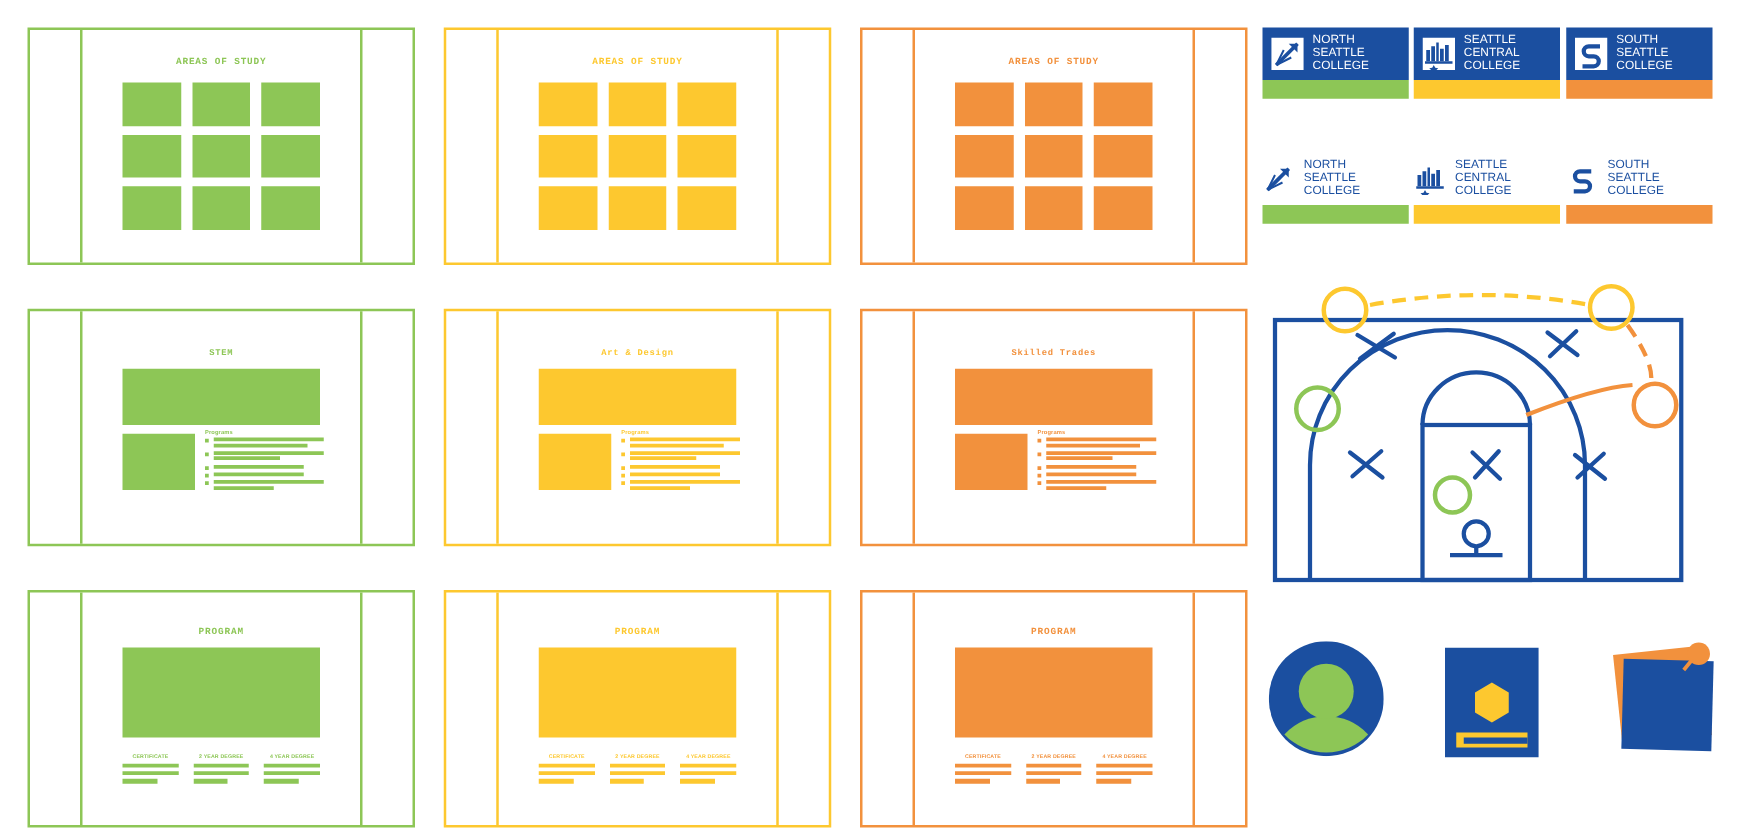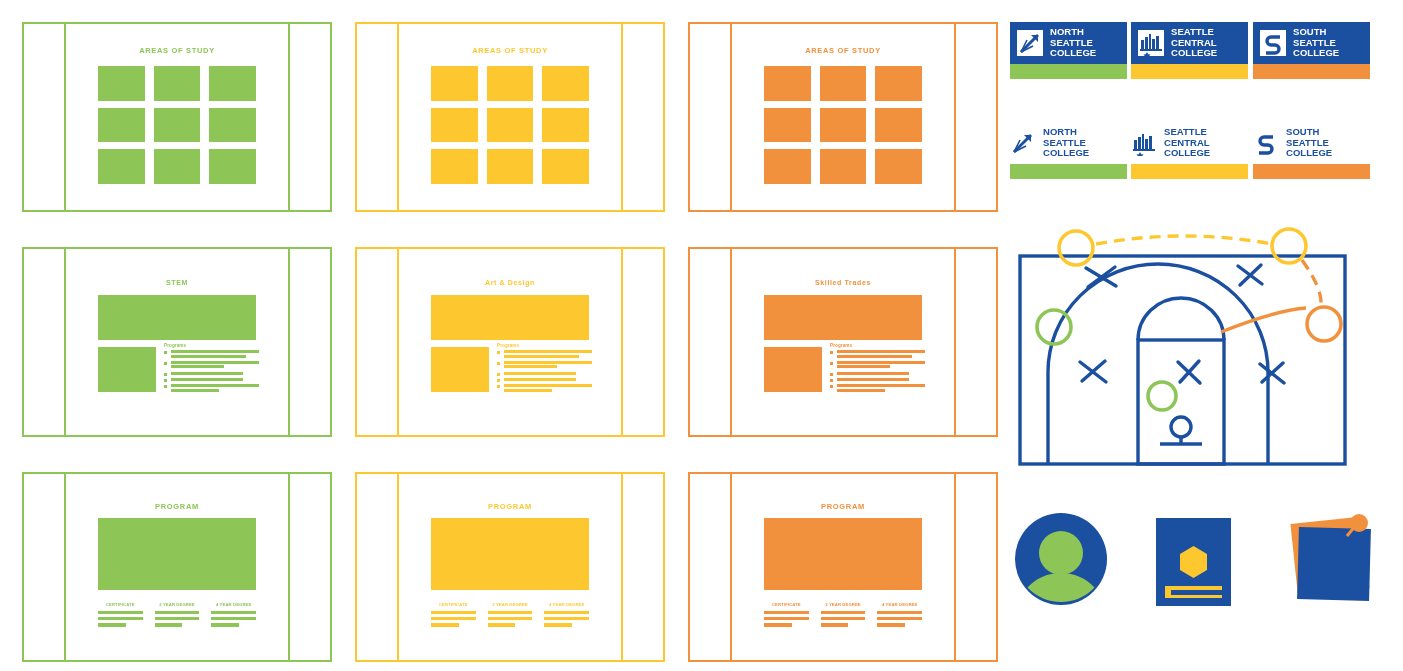--- a/index.html
+++ b/index.html
@@ -10,21 +10,21 @@
 
   
   .wf{position:absolute;box-sizing:border-box;border:2px solid var(--c);}
   .wf .guide{position:absolute;top:0;bottom:0;width:2px;background:var(--c);}
   .wf .guide.l{left:40px;}
   .wf .guide.r{right:40px;}
   .wf .inner{position:absolute;left:42px;right:42px;top:0;bottom:0;}
 
   .wf-title{position:absolute;left:0;right:0;text-align:center;
             color:var(--c);font-weight:bold;letter-spacing:.09em;
-            font-size:7.5px;}
+            font-size:7.5px;font-family:Liberation Mono, monospace;}
 
   .blk{position:absolute;background:var(--c);}
 
   
   .g9{position:absolute;display:grid;grid-template-columns:repeat(3,1fr);
       grid-template-rows:repeat(3,1fr);gap:7px 9px;}
   .g9 > i{background:var(--c);display:block;}
 
   
   .plabel{position:absolute;color:var(--c);font-weight:bold;font-size:4.6px;
@@ -41,21 +41,21 @@
            letter-spacing:.03em;margin-bottom:4px;white-space:nowrap;}
   .col .cb{height:3.2px;background:var(--c);margin-bottom:3px;}
 
   
   .logo-lockup{position:absolute;}
   .logo-box{position:relative;box-sizing:border-box;height:42px;
             display:flex;align-items:center;padding:0 7px;}
   .logo-box.blue{background:#1b4fa0;}
   .logo-box.white{background:#ffffff;padding-left:0;}
   .mark{width:26px;height:26px;flex:none;position:relative;margin-right:7px;}
-  .logo-txt{font-weight:bold;font-size:9.5px;line-height:10.5px;letter-spacing:.005em;}
+  .logo-txt{font-weight:normal;font-size:9.5px;line-height:10.5px;letter-spacing:.005em;}
   .logo-box.blue .logo-txt{color:#ffffff;}
   .logo-box.white .logo-txt{color:#1b4fa0;}
   .swatch{height:15px;}
 
   
   .court{position:absolute;}
   .ic{position:absolute;}
 </style>
 </head>
 <body>

